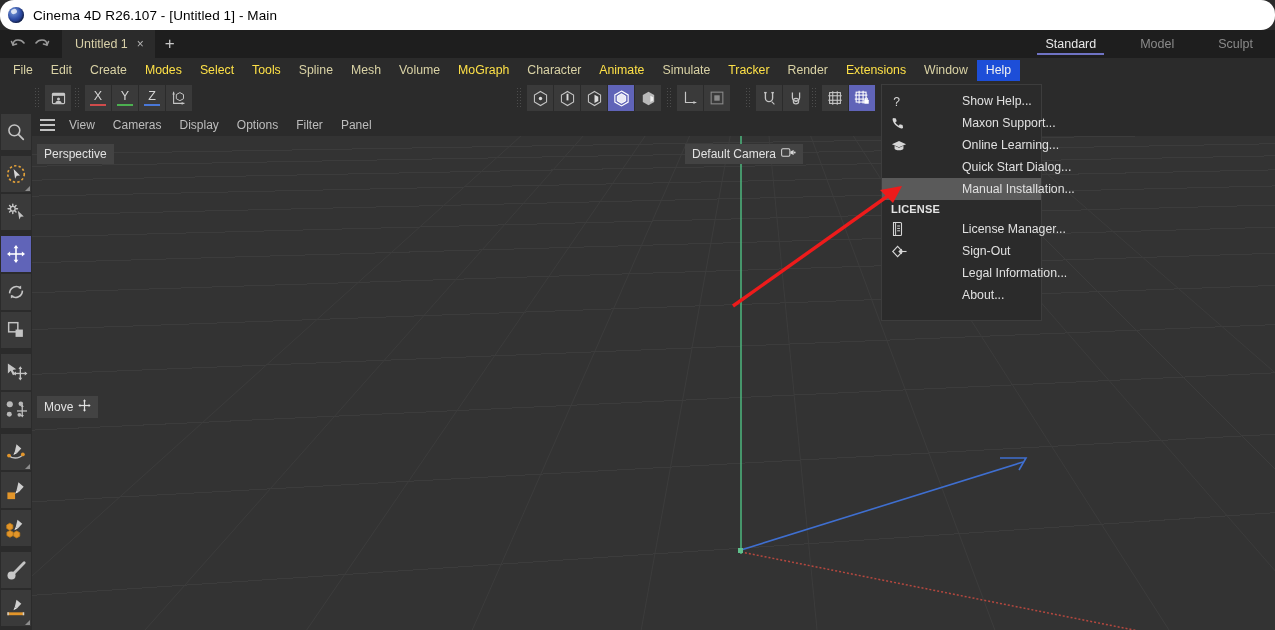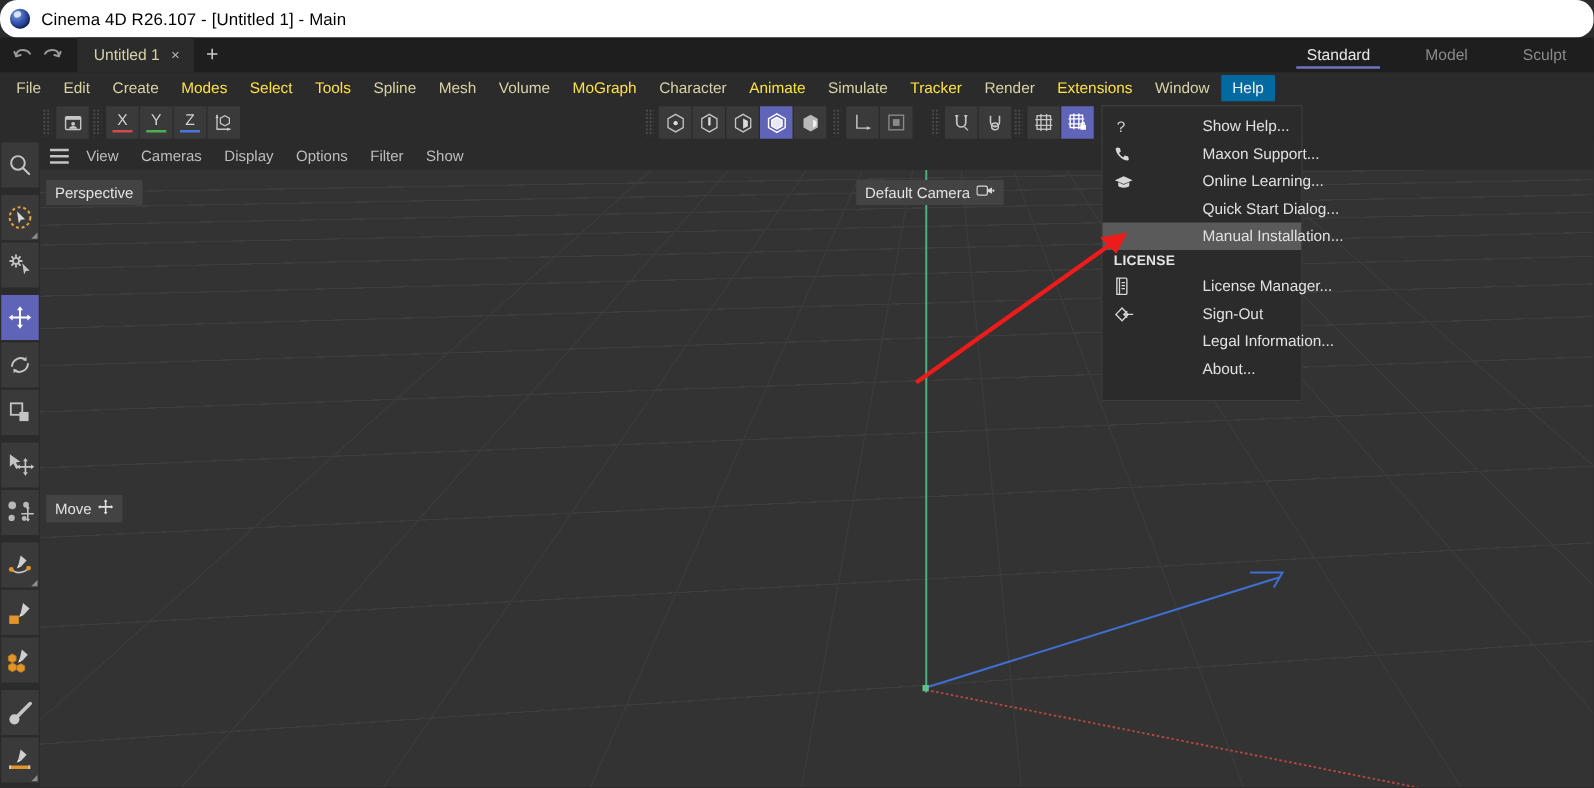--- a/index.html
+++ b/index.html
@@ -76,21 +76,21 @@
   .menubar {
     position: absolute; top: 58px; left: 0; width: 1275px; height: 24px;
     background: #2b2b2b;
     display: flex; align-items: center;
   }
   .menu-item {
     font-size: 12.3px; padding: 3px 9px; white-space: nowrap; line-height: 15px;
   }
   .menu-item.accent { color: #d9d2a5; }
   .menu-item.plain  { color: #fde047; }
-  .menu-item.open   { color: #f2f2f2; background: #0369a1; }
+  .menu-item.open   { color: #f2f2f2; background: #1d4ed8; }
   .menubar .menu-item:first-child { margin-left: 4px; }
 
   
   .toolbar {
     position: absolute; top: 82px; left: 0; width: 1275px; height: 32px;
     background: #2b2b2b;
   }
   .tgroup { position: absolute; top: 3px; display: flex; align-items: center; }
   .ticon {
     width: 26px; height: 26px; background: #3a3a3a;
@@ -516,21 +516,21 @@
       <div class="burger">
           <i></i>
           <i></i>
           <i></i>
         </div>
       <div class="vp-menu-item">View</div>
       <div class="vp-menu-item">Cameras</div>
       <div class="vp-menu-item">Display</div>
       <div class="vp-menu-item">Options</div>
       <div class="vp-menu-item">Filter</div>
-      <div class="vp-menu-item">Show</div>
+      <div class="vp-menu-item">Panel</div>
     </div>
 
     <div class="vp-canvas">
       <svg width="1243" height="494" viewBox="0 0 1243 494" style="display:block">
         <rect x="0" y="0" width="1243" height="494" fill="#333333"></rect>
         <g stroke="#3c3c3c" stroke-width="1" fill="none" shape-rendering="crispEdges">
 
           <line x1="-40" y1="19" x2="1283" y2="-3"></line>
           <line x1="-40" y1="31" x2="1283" y2="7"></line>
           <line x1="-40" y1="45" x2="1283" y2="19"></line>

